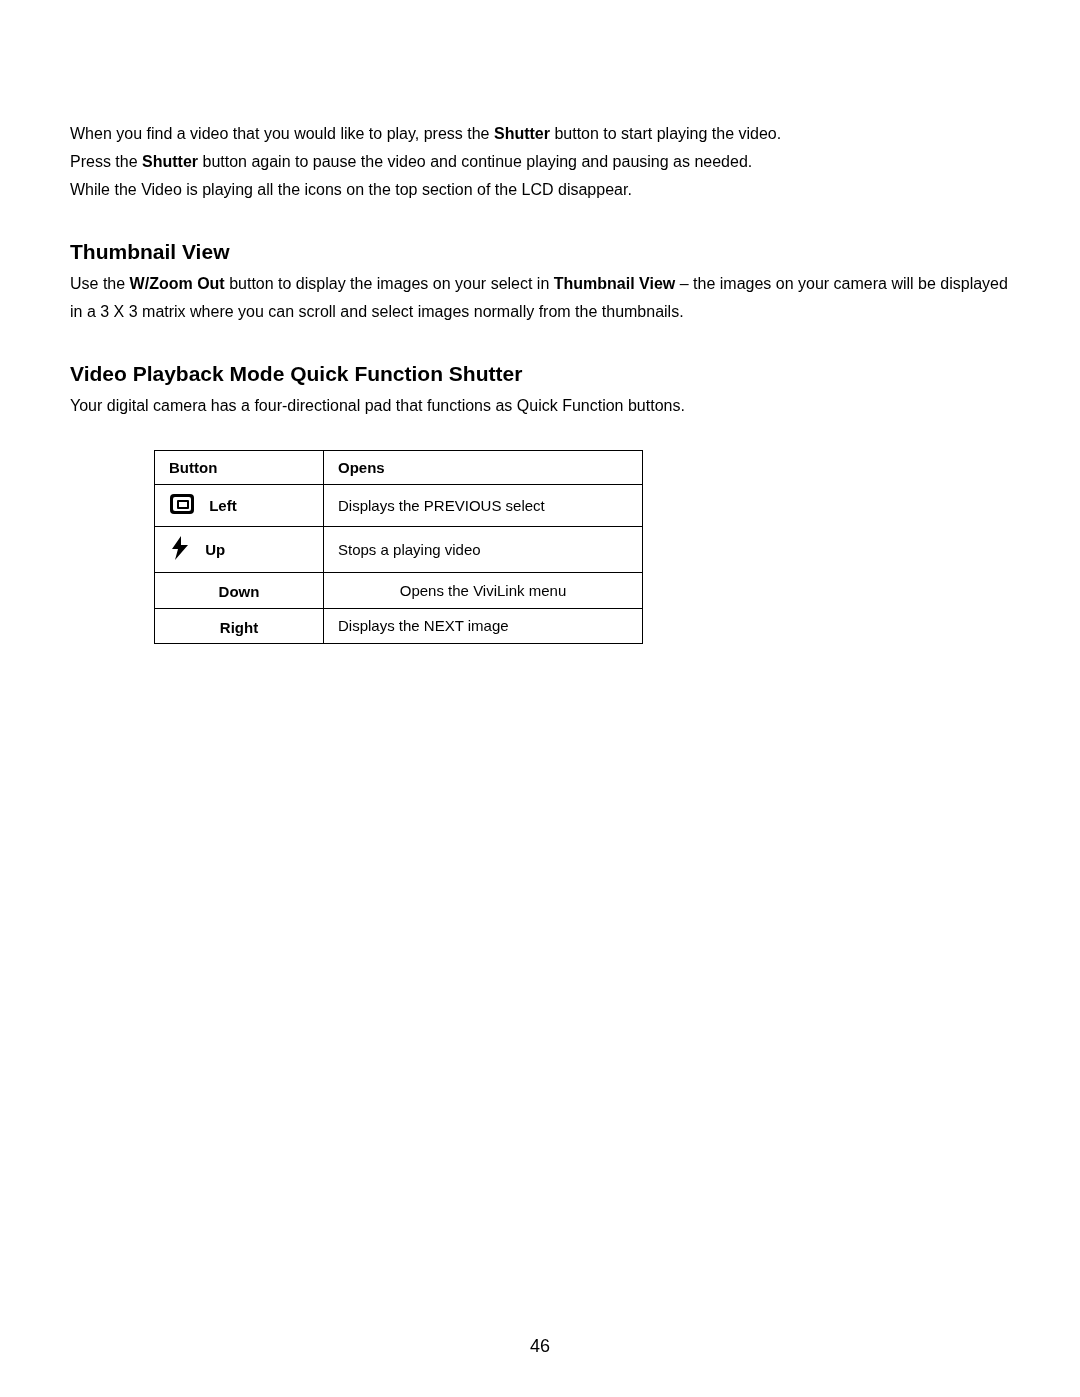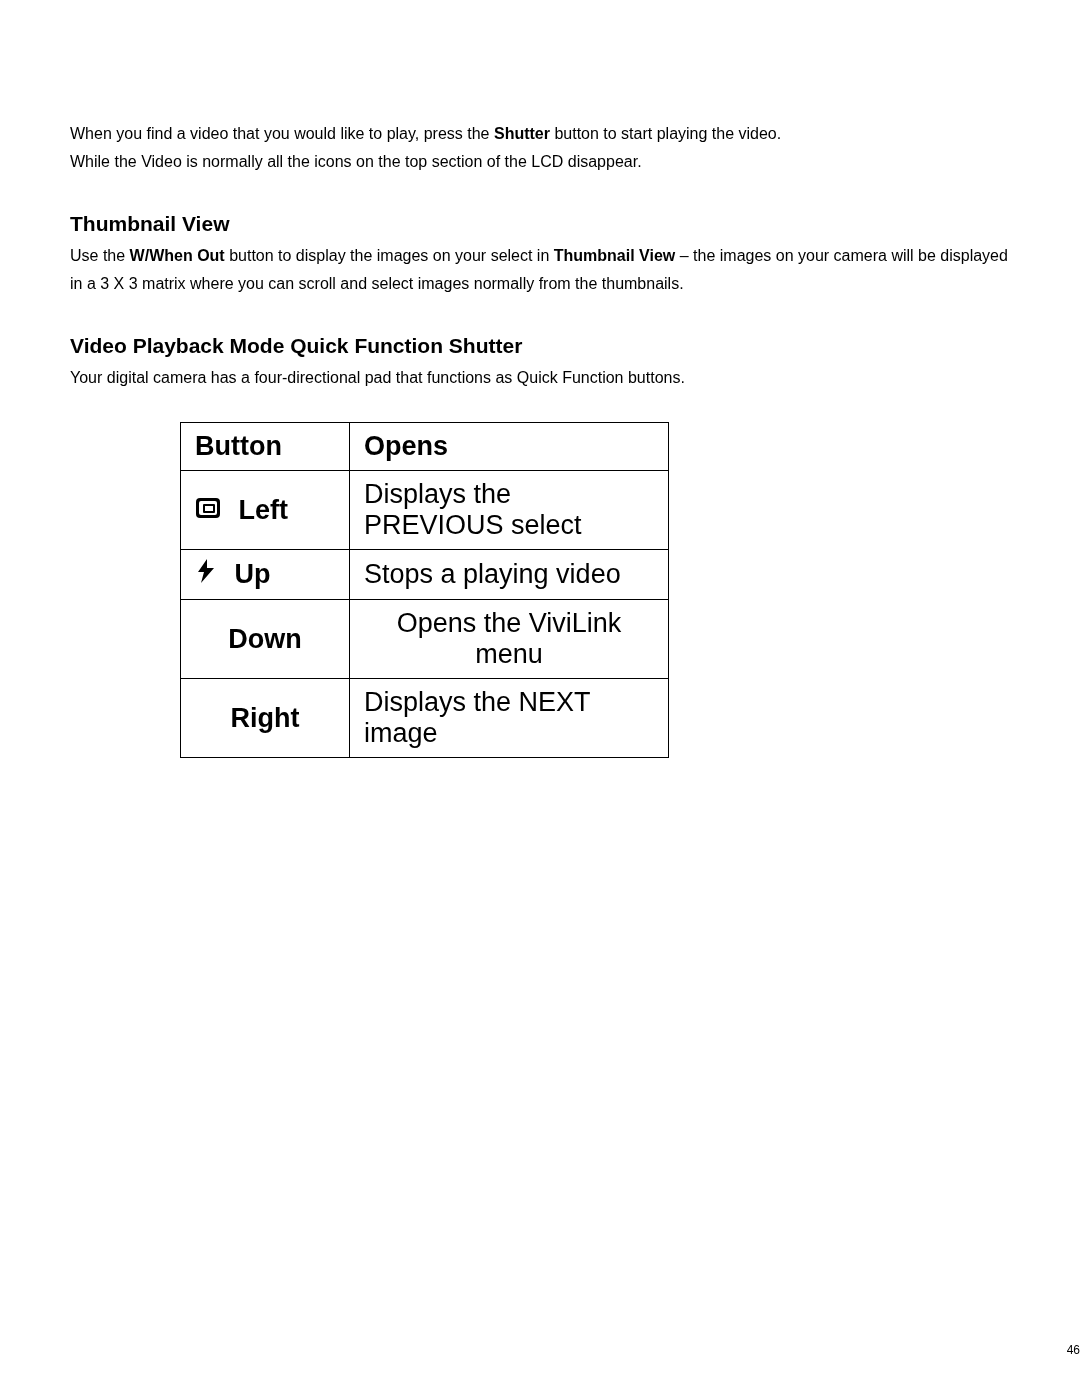--- a/index.html
+++ b/index.html
@@ -23,22 +23,22 @@
   .section-heading {
     font-size: 21px;
     font-weight: bold;
     margin-top: 36px;
     margin-bottom: 6px;
   }
   .bold { font-weight: bold; }
   table.quick-fn {
     border-collapse: collapse;
     margin-top: 30px;
-    margin-left: 110px;
-    font-size: 27px;
+    margin-left: 84px;
+    font-size: 15px;
   }
   table.quick-fn th, table.quick-fn td {
     border: 1.5px solid #000;
     padding: 8px 14px;
     text-align: left;
     vertical-align: middle;
   }
   table.quick-fn th {
     font-weight: bold;
   }
@@ -57,41 +57,44 @@
   }
   .btn-label {
     vertical-align: middle;
     text-align: right;
   }
   .page-number {
     position: absolute;
     bottom: 40px;
     left: 0;
     width: 100%;
-    text-align: right;
-    font-size: 12px;
+    text-align: center;
+    font-size: 18px;
   }
   .row-up td { padding-top: 16px; padding-bottom: 16px; }
 </style>
 </head>
 <body>
 
 <div class="page">
 
   <div class="body-text">
     <span>When you find a video that you would like to play, press the </span><span class="bold">Shutter</span><span> button to start playing the video.</span>
   </div>
 
+  <div class="body-text">
+    <span>Press the </span><span class="bold">Shutter</span><span> button again to pause the video and continue playing and pausing as needed.</span>
+  </div>
 
-  <div class="body-text">While the Video is normally all the icons on the top section of the LCD disappear.</div>
+  <div class="body-text">While the Video is playing all the icons on the top section of the LCD disappear.</div>
 
 
   <div class="section-heading">Thumbnail View</div>
   <div class="body-text">
-    <span>Use the </span><span class="bold">W/When Out</span><span> button to display the images on your select in </span><span class="bold">Thumbnail View</span><span> – the images on your camera will be displayed in a 3 X 3 matrix where you can scroll and select images normally from the thumbnails.</span>
+    <span>Use the </span><span class="bold">W/Zoom Out</span><span> button to display the images on your select in </span><span class="bold">Thumbnail View</span><span> – the images on your camera will be displayed in a 3 X 3 matrix where you can scroll and select images normally from the thumbnails.</span>
   </div>
 
   <div class="section-heading">Video Playback Mode Quick Function Shutter</div>
   <div class="body-text">Your digital camera has a four-directional pad that functions as Quick Function buttons.</div>
 
   <table class="quick-fn">
     <tbody>
         <tr>
       <th class="btn-cell">Button</th>
       <th class="action-cell">Opens</th>

